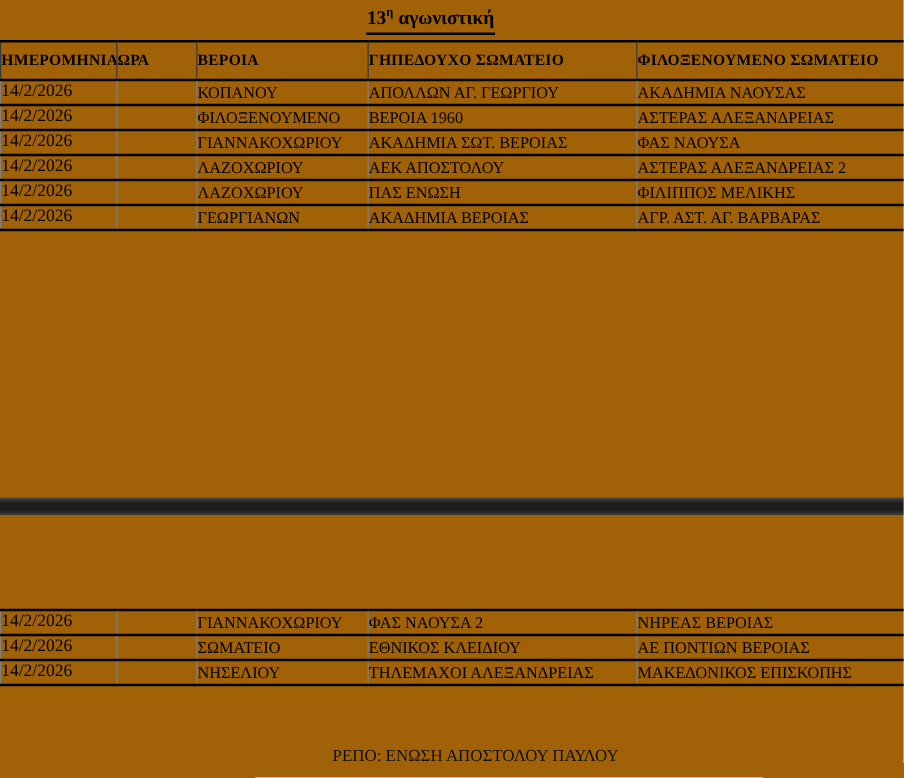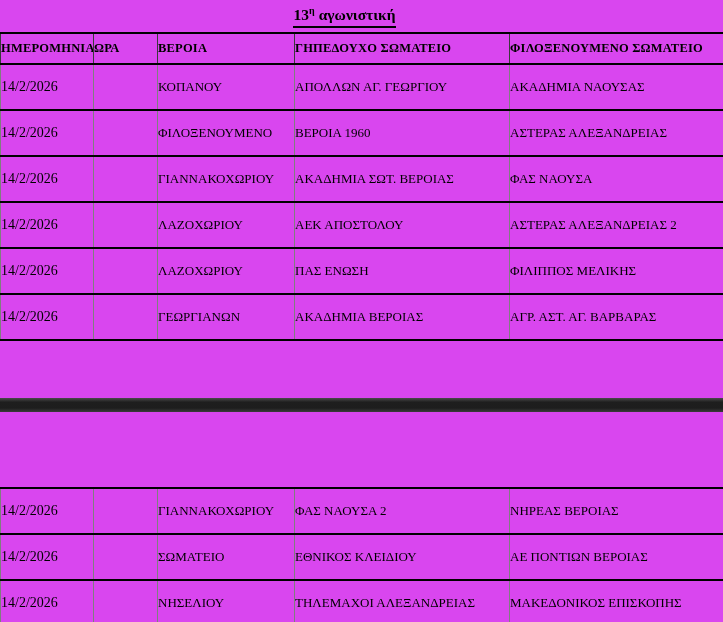--- a/index.html
+++ b/index.html
@@ -6,21 +6,21 @@
   html, body {
     width: 723px; height: 622px;
     background: #ffffff;
     font-family: "Liberation Serif", "DejaVu Serif", serif;
     color: #000;
   }
   .page {
     position: relative;
     width: 723px; height: 622px;
     overflow: hidden;
-    background: #d946ef;
+    background: #a16207;
   }
   
   .doc-title {
     position: absolute;
     top: 5px; left: 0; width: 100%;
     text-align: center;
     font-size: 15.5px;
     font-weight: bold;
     line-height: 20px;
   }
@@ -64,21 +64,21 @@
   }
   table.fixtures th {
     height: 31px;
     font-size: 12.5px;
     font-weight: bold;
     letter-spacing: 0.2px;
     border-left: 1.5px solid #3a3a3a;
     border-right: 1.5px solid #3a3a3a;
   }
   table.fixtures td {
-    height: 46px;
+    height: 20px;
     font-size: 13px;
   }
   table.fixtures td.date-cell { font-size: 14px; }
   
   .page-break-bar {
     position: absolute;
     top: 398px; left: 0;
     width: 100%; height: 14px;
     background: linear-gradient(180deg, #4a4a4a 0%, #1e1e1e 30%, #1d1d1d 72%, #3b3b3b 100%);
   }
@@ -192,14 +192,17 @@
       <tr>
         <td class="date-cell">14/2/2026</td>
         <td></td>
         <td>ΝΗΣΕΛΙΟΥ</td>
         <td>ΤΗΛΕΜΑΧΟΙ ΑΛΕΞΑΝΔΡΕΙΑΣ</td>
         <td>ΜΑΚΕΔΟΝΙΚΟΣ ΕΠΙΣΚΟΠΗΣ</td>
       </tr>
     </tbody>
   </table>
 
+  <div class="rest-note">
+    <span>ΡΕΠΟ: ΕΝΩΣΗ ΑΠΟΣΤΟΛΟΥ ΠΑΥΛΟΥ</span>
+  </div>
 
 </div>
 
 </body></html>

